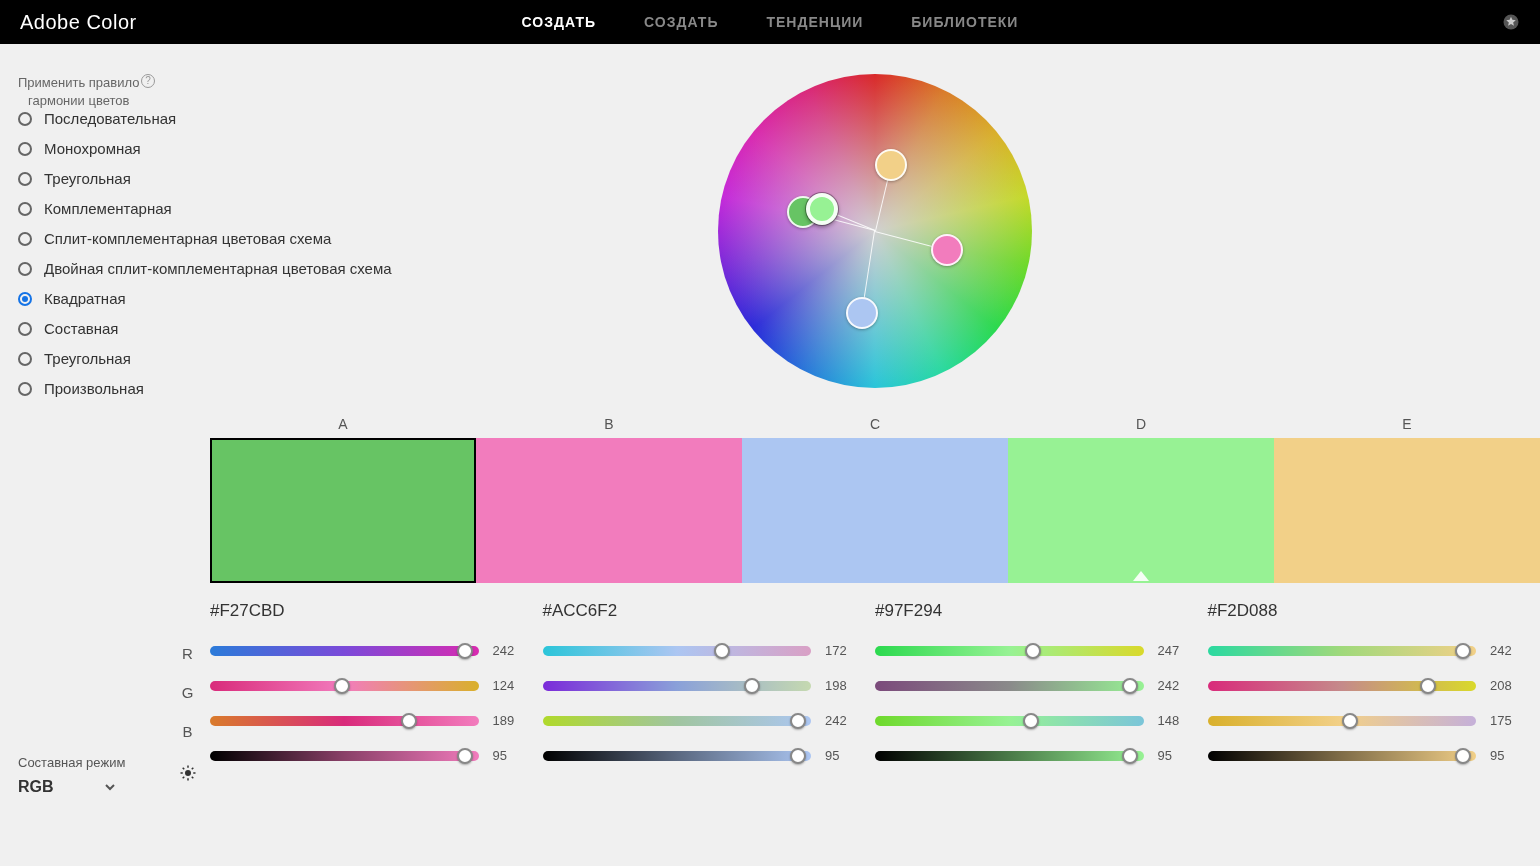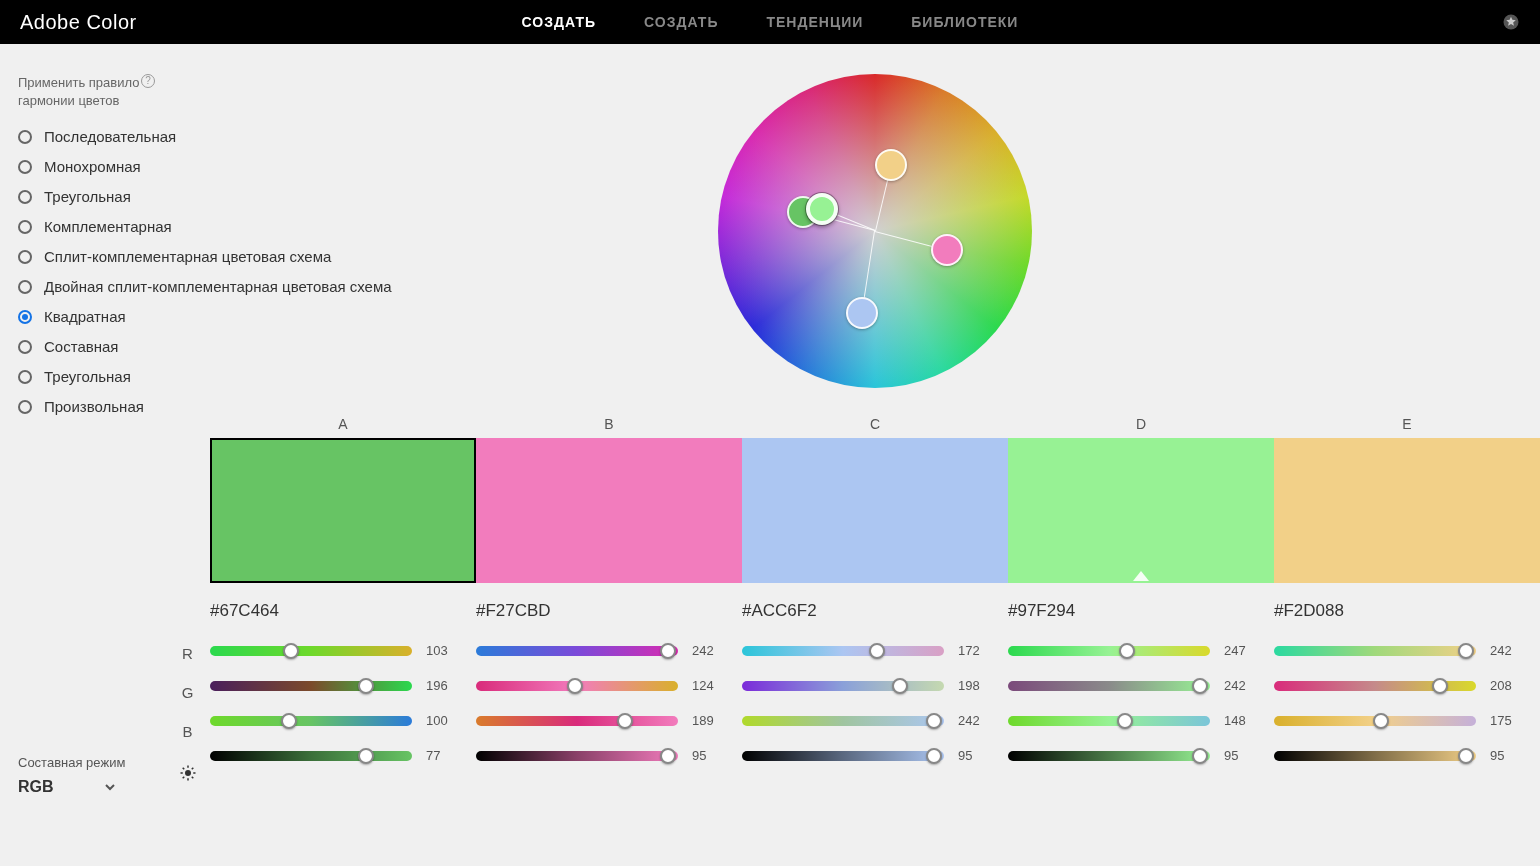--- a/index.html
+++ b/index.html
@@ -10,21 +10,21 @@
   .logo { font-size: 20px; font-weight: 300; letter-spacing: 0.5px; }
   .nav { position: absolute; left: 50%; transform: translateX(-50%); display: flex; gap: 48px; }
   .nav-item { font-size: 14px; font-weight: 700; letter-spacing: 1px; color: #888; cursor: pointer; }
   .nav-item.active { color: #fff; }
   .star-icon { margin-left: auto; width: 18px; height: 18px; }
 
   .content { display: flex; height: calc(100% - 44px); }
 
   
   .sidebar { width: 210px; padding: 30px 0 0 18px; flex-shrink: 0; }
-  .sidebar-title { font-size: 13px; color: #666; line-height: 1.4; margin-bottom: 18px; display: flex; justify-content: space-between; padding-right: 55px; }
+  .sidebar-title { font-size: 13px; color: #666; line-height: 1.4; display: flex; justify-content: space-between; padding-right: 55px; text-align: center; }
   .rule-list { display: flex; flex-direction: column; gap: 13px; }
   .rule-item { display: flex; align-items: center; gap: 12px; font-size: 15px; cursor: pointer; white-space: nowrap; }
   .radio { width: 14px; height: 14px; border: 2px solid #666; border-radius: 50%; flex-shrink: 0; position: relative; }
   .rule-item.selected .radio { border-color: #1473e6; }
   .rule-item.selected .radio::after { content: ""; position: absolute; inset: 2px; background: #1473e6; border-radius: 50%; }
   .color-mode { position: absolute; left: 18px; bottom: 70px; }
   .color-mode-label { font-size: 13px; color: #555; margin-bottom: 8px; }
   .color-mode-select { display: flex; align-items: center; gap: 50px; font-size: 16px; font-weight: 600; cursor: pointer; }
   .chevron { width: 12px; height: 12px; }
 
@@ -203,47 +203,20 @@
               <line x1="19" y1="12" x2="22" y2="12"></line>
             <line x1="4.9" y1="4.9" x2="7" y2="7"></line>
               <line x1="17" y1="17" x2="19.1" y2="19.1"></line>
             <line x1="4.9" y1="19.1" x2="7" y2="17"></line>
               <line x1="17" y1="7" x2="19.1" y2="4.9"></line>
           </g>
         </svg>
       </div>
       <div class="controls-row" id="controls-mount">
           <div class="control-col">
-            <div class="hex">#67C464</div>
-            <div class="slider-row">
-              <div class="slider" style="background: linear-gradient(to right, rgb(43, 217, 78), rgb(110, 217, 43), rgb(217, 176, 43));">
-                <div class="slider-thumb" style="left: 40%;"></div>
-              </div>
-              <div class="slider-val">103</div>
-            </div>
-            <div class="slider-row">
-              <div class="slider" style="background: linear-gradient(to right, rgb(74, 31, 92), rgb(123, 74, 43), rgb(43, 217, 78));">
-                <div class="slider-thumb" style="left: 77%;"></div>
-              </div>
-              <div class="slider-val">196</div>
-            </div>
-            <div class="slider-row">
-              <div class="slider" style="background: linear-gradient(to right, rgb(110, 217, 43), rgb(103, 196, 100), rgb(43, 123, 217));">
-                <div class="slider-thumb" style="left: 39%;"></div>
-              </div>
-              <div class="slider-val">100</div>
-            </div>
-            <div class="slider-row">
-              <div class="slider" style="background: linear-gradient(to right, rgb(0, 0, 0), rgb(59, 111, 58), rgb(103, 196, 100));">
-                <div class="slider-thumb" style="left: 77%;"></div>
-              </div>
-              <div class="slider-val">77</div>
-            </div>
-          </div>
-          <div class="control-col">
             <div class="hex">#F27CBD</div>
             <div class="slider-row">
               <div class="slider" style="background: linear-gradient(to right, rgb(43, 123, 217), rgb(123, 74, 217), rgb(217, 43, 176));">
                 <div class="slider-thumb" style="left: 95%;"></div>
               </div>
               <div class="slider-val">242</div>
             </div>
             <div class="slider-row">
               <div class="slider" style="background: linear-gradient(to right, rgb(217, 43, 123), rgb(242, 124, 189), rgb(217, 176, 43));">
                 <div class="slider-thumb" style="left: 49%;"></div>

